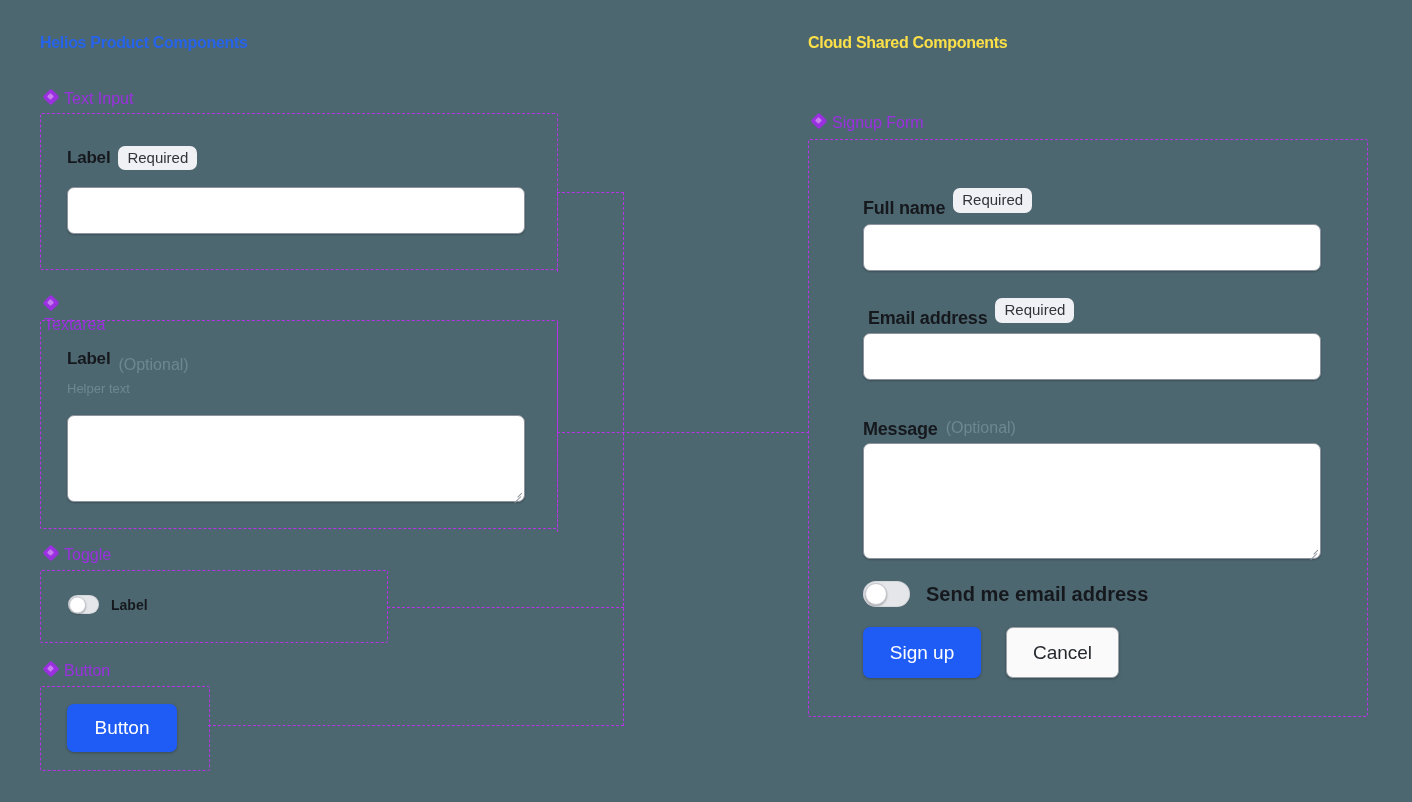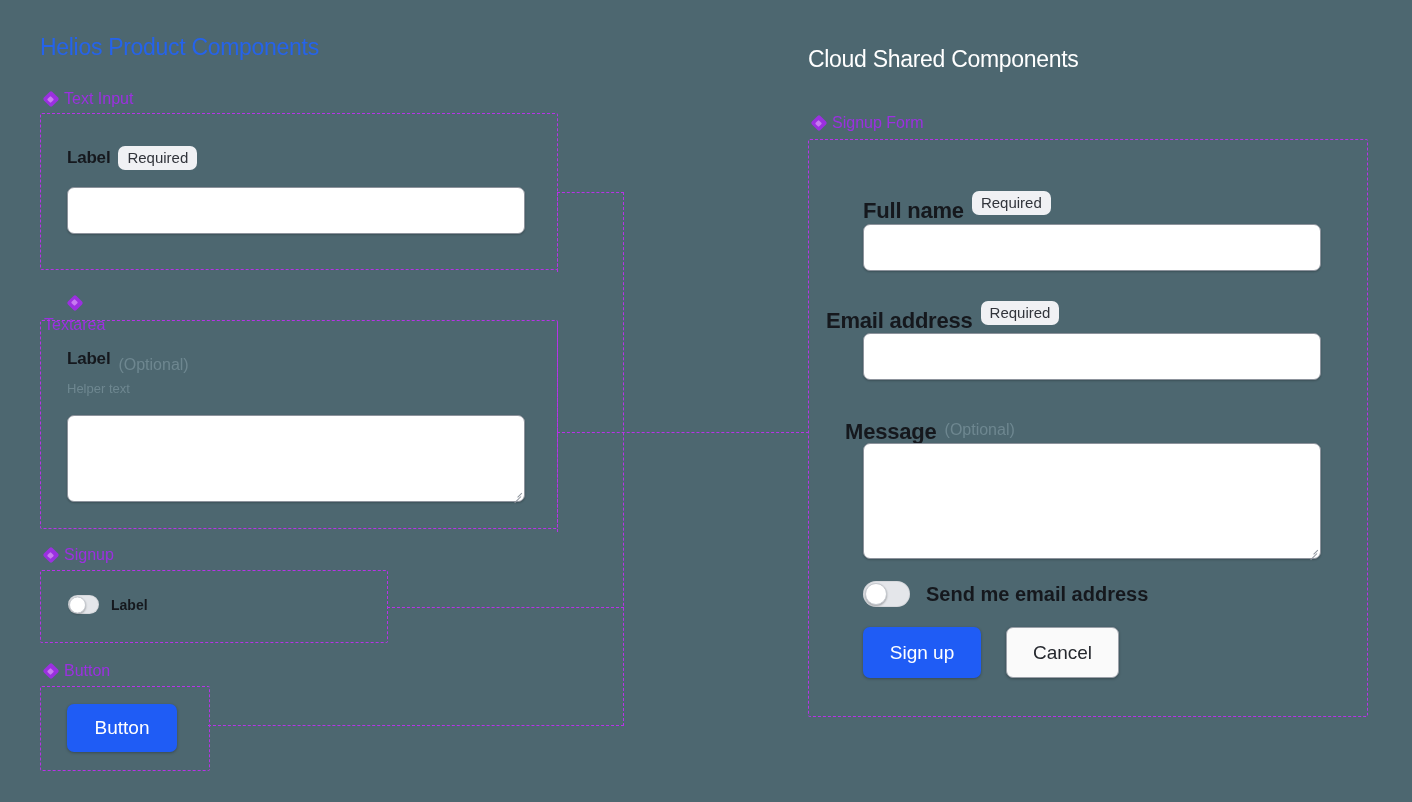--- a/index.html
+++ b/index.html
@@ -18,33 +18,32 @@
   }
 
   .canvas {
     position: absolute;
     inset: 0;
   }
 
   
   .panel-title {
     position: absolute;
-    font-size: 23px;
-    font-weight: normal;
+    font-size: 16px;
+    font-weight: bold;
     letter-spacing: -0.3px;
     white-space: nowrap;
   }
   .panel-title.left  { left: 40px;  top: 34px; color: #2563eb; }
-  .panel-title.right { left: 808px; top: 46px; color: #ffffff; }
+  .panel-title.right { left: 808px; top: 34px; color: #fde047; }
 
   
   .section-label {
     position: absolute;
     display: flex;
-    align-items: center;
     gap: 7px;
     color: #9b30e0;
     font-size: 16px;
     font-weight: 500;
     white-space: nowrap;
   }
   .diamond-icon {
     width: 13px;
     height: 13px;
     flex: 0 0 13px;
@@ -96,21 +95,21 @@
     align-items: center;
     gap: 8px;
     white-space: nowrap;
   }
   .field-label {
     font-size: 17px;
     font-weight: bold;
     color: #15181d;
     letter-spacing: -0.2px;
   }
-  .field-label.lg { font-size: 22px; margin-top: 16px; }
+  .field-label.lg { font-size: 18px; margin-top: 16px; }
 
   .badge {
     display: inline-block;
     background: #f0f1f4;
     color: #31343b;
     font-size: 15px;
     font-weight: 400;
     padding: 3px 9px 4px;
     border-radius: 7px;
     line-height: 1.15;
@@ -266,21 +265,21 @@
       <i></i>
         <i></i>
     </span>
   </div>
 
   <div class="section-label" style="left:44px; top:546px;">
     <span class="diamond-icon">
       <span class="outer"></span>
         <span class="inner"></span>
     </span>
-    <span>Signup</span>
+    <span>Toggle</span>
   </div>
 
   <div class="group-box" style="left:40px; top:570px; width:348px; height:73px;"></div>
 
   <div class="toggle-row" style="left:68px; top:595px; gap:12px;">
     <span class="toggle-track" style="width:31px; height:19px;">
       <span class="toggle-knob" style="left:1px; width:17px; height:17px;"></span>
     </span>
     <span class="toggle-label" style="font-size:14px;">Label</span>
   </div>
@@ -309,28 +308,28 @@
 
   <div class="group-box" style="left:808px; top:139px; width:560px; height:578px;"></div>
 
   <div class="field-label-row" style="left:863px; top:182px;">
     <span class="field-label lg">Full name</span>
     <span class="badge">Required</span>
   </div>
 
   <input class="text-input" type="text" style="left: 863px; top: 224px; width: 458px; height: 47px; padding: 0px 12px; font-size: 16px; font-family: &quot;Liberation Sans&quot;, sans-serif;" placeholder="">
 
-  <div class="field-label-row" style="left:826px; top:292px;">
+  <div class="field-label-row" style="left:868px; top:292px;">
     <span class="field-label lg">Email address</span>
     <span class="badge">Required</span>
   </div>
 
   <input class="text-input" type="text" style="left: 863px; top: 333px; width: 458px; height: 47px; padding: 0px 12px; font-size: 16px; font-family: &quot;Liberation Sans&quot;, sans-serif;" placeholder="">
 
-  <div class="field-label-row" style="left:845px; top:403px;">
+  <div class="field-label-row" style="left:863px; top:403px;">
     <span class="field-label lg">Message</span>
     <span class="optional">(Optional)</span>
   </div>
 
   <div style="position:absolute; left:863px; top:443px; width:458px; height:116px;">
     <textarea class="text-area" style="left: 0px; top: 0px; width: 458px; height: 116px; padding: 8px 12px; font-size: 16px; font-family: &quot;Liberation Sans&quot;, sans-serif; resize: none; outline: none;" placeholder=""></textarea>
     <span class="resize-grip">
       <i></i>
         <i></i>
     </span>

